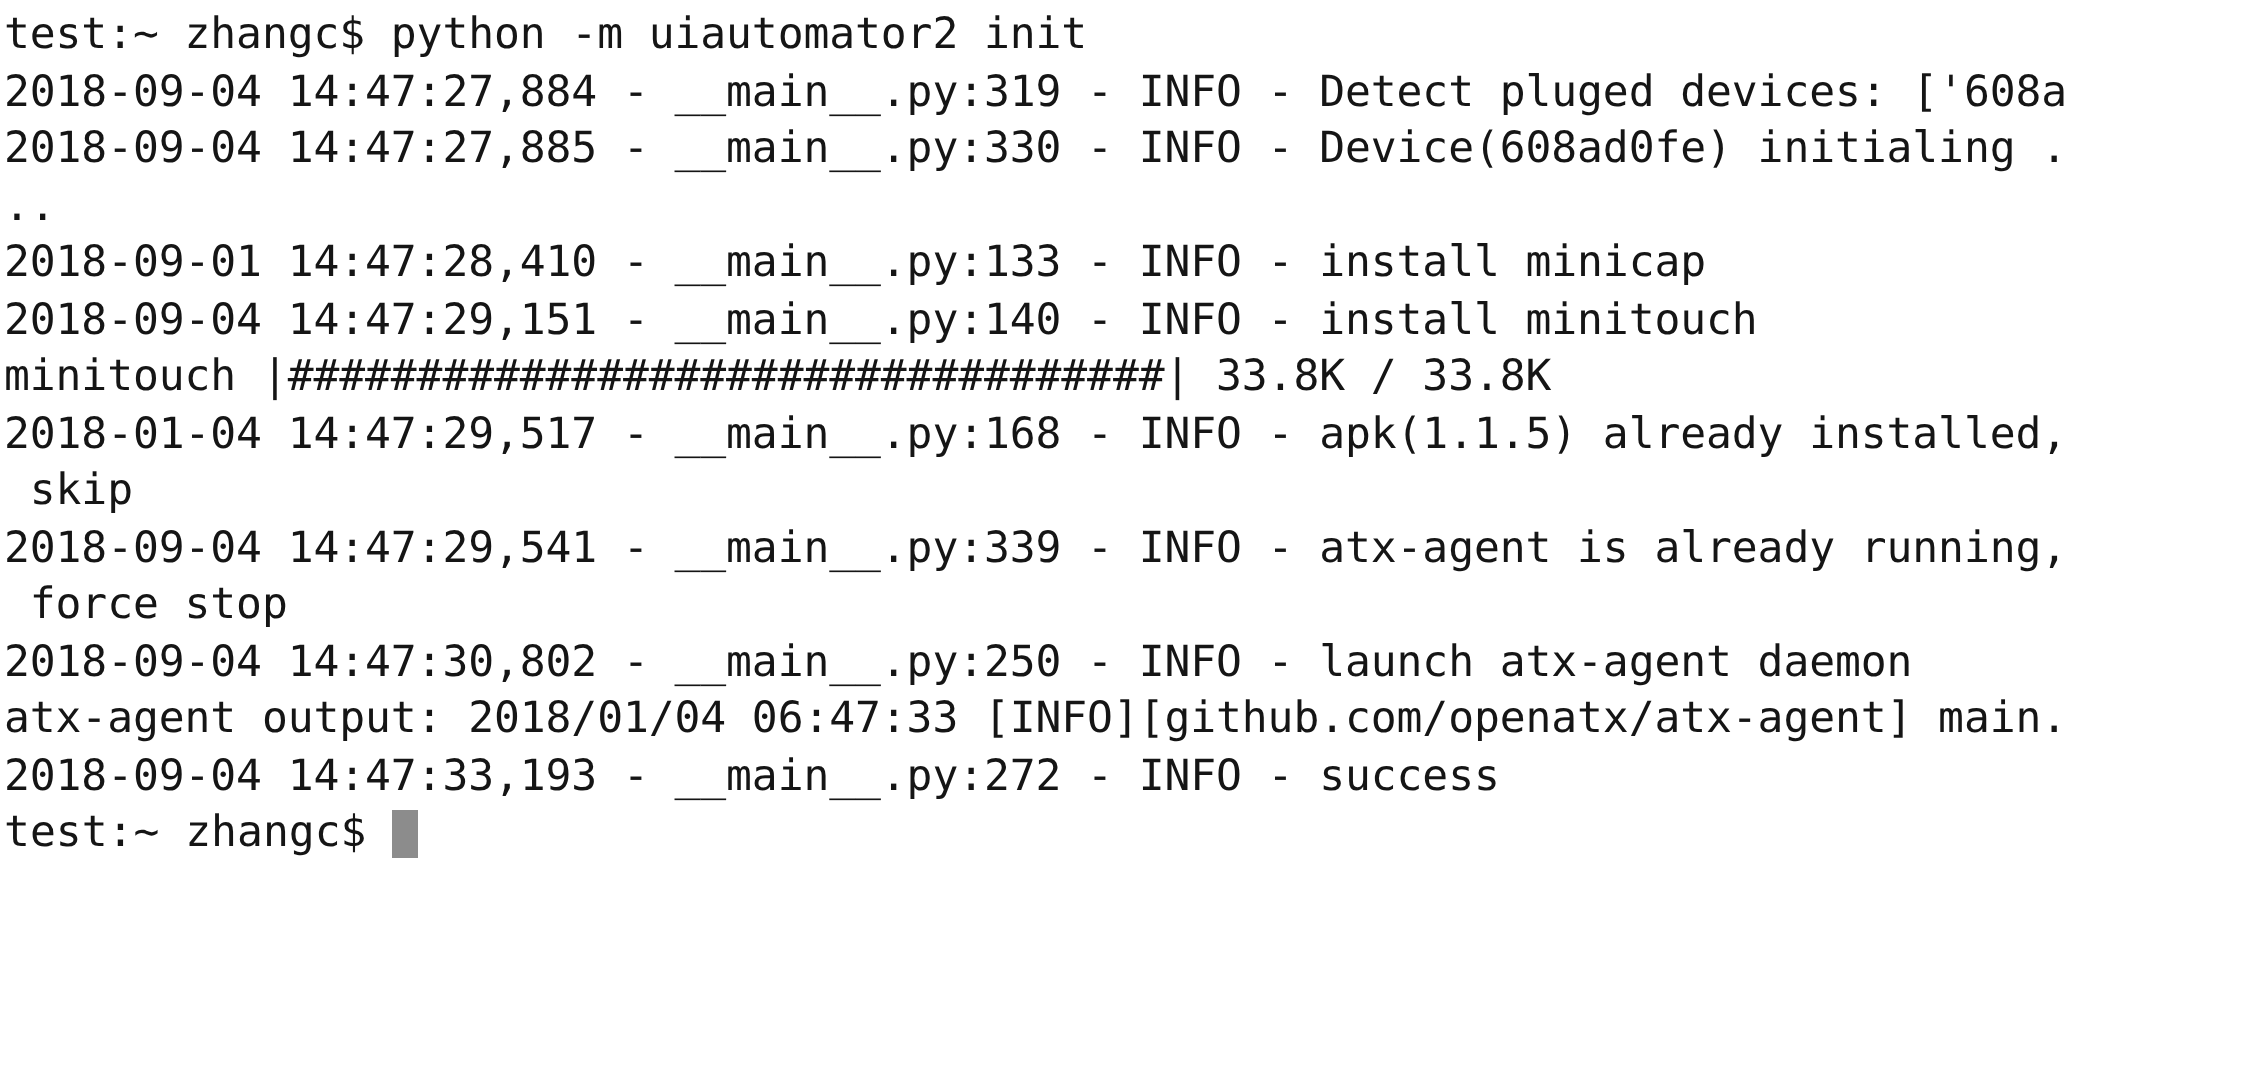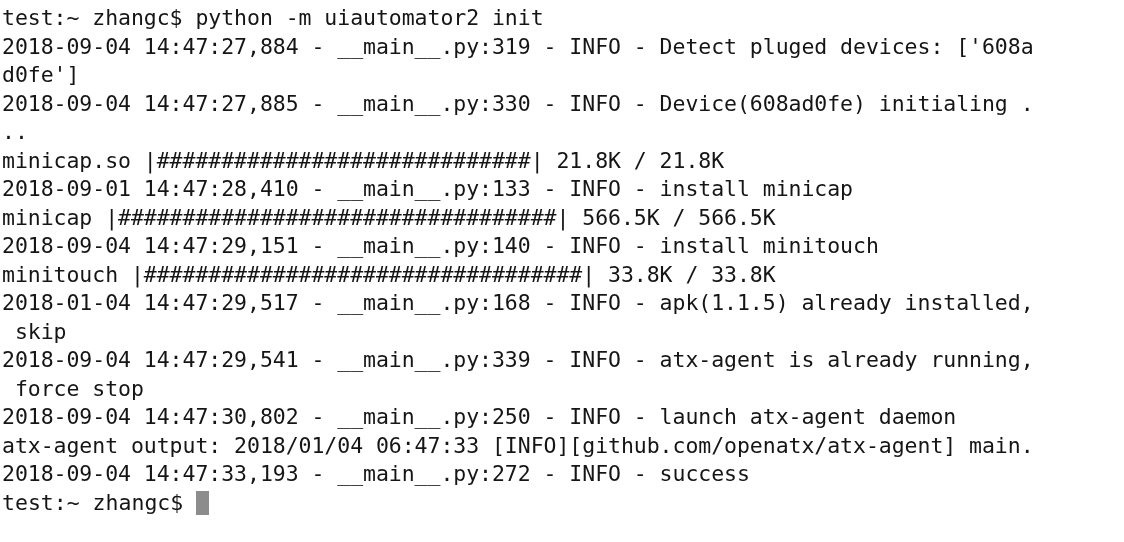--- a/index.html
+++ b/index.html
@@ -53,26 +53,23 @@
     vertical-align: middle;
   }
 </style>
 </head>
 <body>
 
 <div id="terminal" style="background: rgb(255, 255, 255); color: rgb(21, 21, 21);">
   <div id="scrollback">
       <div class="line">test:~ zhangc$ python -m uiautomator2 init</div>
       <div class="line">2018-09-04 14:47:27,884 - __main__.py:319 - INFO - Detect pluged devices: ['608a</div>
-      <div class="line">d0fe']</div>
       <div class="line">2018-09-04 14:47:27,885 - __main__.py:330 - INFO - Device(608ad0fe) initialing .</div>
       <div class="line">..</div>
-      <div class="line">minicap.so |#############################| 21.8K / 21.8K</div>
       <div class="line">2018-09-01 14:47:28,410 - __main__.py:133 - INFO - install minicap</div>
-      <div class="line">minicap |##################################| 566.5K / 566.5K</div>
       <div class="line">2018-09-04 14:47:29,151 - __main__.py:140 - INFO - install minitouch</div>
       <div class="line">minitouch |##################################| 33.8K / 33.8K</div>
       <div class="line">2018-01-04 14:47:29,517 - __main__.py:168 - INFO - apk(1.1.5) already installed,</div>
       <div class="line"> skip</div>
       <div class="line">2018-09-04 14:47:29,541 - __main__.py:339 - INFO - atx-agent is already running,</div>
       <div class="line"> force stop</div>
       <div class="line">2018-09-04 14:47:30,802 - __main__.py:250 - INFO - launch atx-agent daemon</div>
       <div class="line">atx-agent output: 2018/01/04 06:47:33 [INFO][github.com/openatx/atx-agent] main.</div>
       <div class="line">2018-09-04 14:47:33,193 - __main__.py:272 - INFO - success</div>
     </div>

